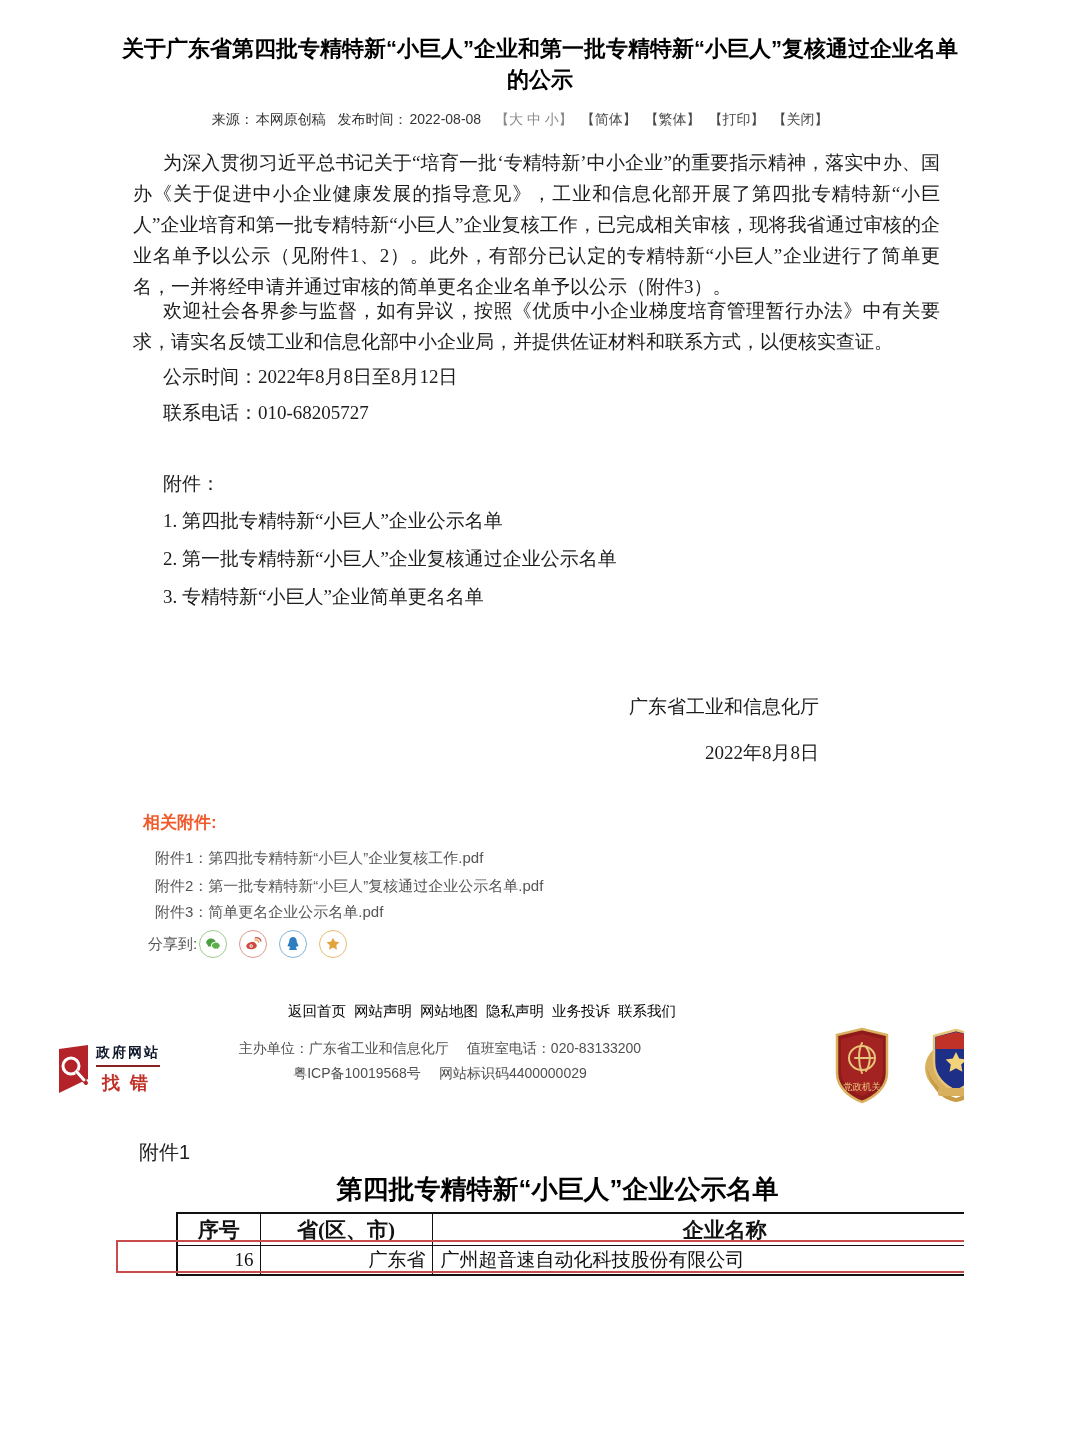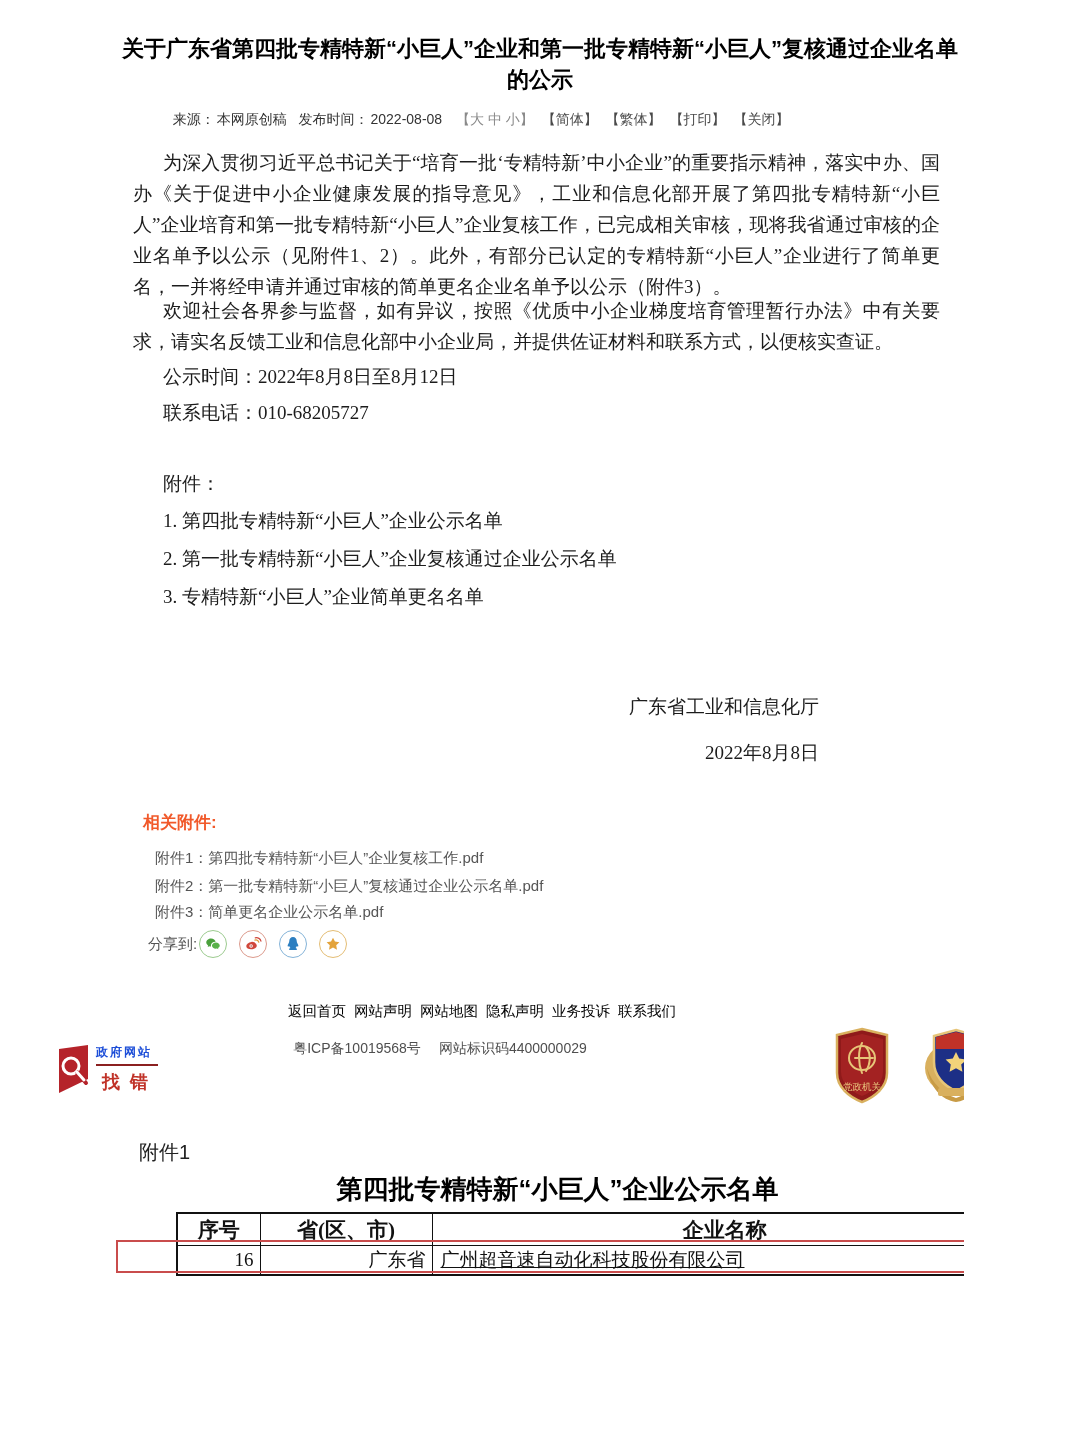--- a/index.html
+++ b/index.html
@@ -3,22 +3,22 @@
 <meta charset="utf-8">
 <style>
   html,body{margin:0;padding:0;background:#ffffff;}
   .page{position:relative;width:964px;height:1440px;background:#ffffff;overflow:hidden;
         font-family:"Liberation Sans",sans-serif;color:#222;}
 
   
   .doc-title{position:absolute;top:33px;left:120px;width:840px;margin:0;
              font-size:22px;line-height:31px;font-weight:bold;color:#000;
              text-align:center;font-family:"Liberation Sans",sans-serif;}
-  .meta{position:absolute;top:111px;left:0;width:100%;text-align:center;
-        font-size:14px;color:#333;}
+  .meta{position:absolute;top:111px;left:15px;width:100%;text-align:center;
+        font-size:14px;color:#333;padding-left:24px;}
   .meta .btn{color:#4a4a4a;text-decoration:none;margin:0 2px;cursor:pointer;}
   .meta .btn.size{color:#8a8a8a;}
   .meta .lbl{margin-right:2px;}
   .meta .val{margin-right:8px;}
 
   
   .body-p{position:absolute;left:133px;width:807px;margin:0;
           font-family:"Liberation Serif",serif;font-size:19px;line-height:31px;
           color:#1c1c1c;text-align:justify;text-indent:30px;}
   .p1{top:147px;}
@@ -61,21 +61,21 @@
   .footer-nav{position:absolute;top:1002px;left:0;width:100%;text-align:center;
               font-size:14.5px;color:#8a8a8a;}
   .footer-nav a{color:#000000;text-decoration:none;margin:0 2px;cursor:pointer;}
   .footer-info{position:absolute;top:1036px;left:160px;width:560px;
                text-align:center;font-size:14px;color:#4f4f4f;line-height:25px;}
   .footer-info .seg{margin:0 9px;display:inline-block;}
 
   .gov-error-logo{position:absolute;top:1030px;left:56px;width:132px;height:78px;
                   display:flex;align-items:center;cursor:pointer;}
   .gel-text{margin-left:6px;}
-  .gel-line1{font-size:12px;font-weight:bold;color:#1d4ed8;letter-spacing:2px;}
+  .gel-line1{font-size:14px;font-weight:bold;color:#0f172a;letter-spacing:2px;}
   .gel-divider{height:2px;background:#8b2020;margin:3px 0 4px 0;}
   .gel-line2{font-size:18px;font-weight:bold;color:#c03228;letter-spacing:10px;
              padding-left:6px;}
 
   .badge{position:absolute;cursor:pointer;}
   .badge-party{top:1027px;left:833px;}
   .badge-police{top:1022px;left:922px;}
 
   
   .attach1-label{position:absolute;top:1139px;left:139px;font-size:20px;color:#222;}
@@ -83,21 +83,21 @@
                  text-align:center;font-size:26px;font-weight:bold;color:#000;
                  font-family:"Liberation Sans",sans-serif;}
   .list-table{position:absolute;top:1212px;left:137px;width:841px;
               border-collapse:collapse;table-layout:fixed;
               font-family:"Liberation Serif",serif;color:#111;margin-left:39px;}
   .list-table th,.list-table td{border:1.5px solid #111;padding:0 6px;
               overflow:hidden;white-space:nowrap;}
   .list-table{border:2.5px solid #111;}
   .list-table th{height:31px;font-size:21px;font-weight:bold;text-align:center;}
   .list-table td{height:28px;font-size:19px;text-align:right;font-weight:normal;}
-  .list-table td.name-cell{text-align:left;padding-left:8px;text-decoration:underline;}
+  .list-table td.name-cell{text-align:left;padding-left:8px;}
 
   .highlight-box{position:absolute;top:1240px;left:116px;width:874px;height:33px;
                  border:2.5px solid #c94c4c;box-sizing:border-box;pointer-events:none;}
   .embedded-scrollbar{position:absolute;top:1113px;left:1070px;width:4px;height:135px;
                       background:#9e9e9e;border-radius:2px;cursor:pointer;}
 </style>
 </head>
 <body>
 
 <div class="page">
@@ -165,20 +165,23 @@
   <div class="footer-nav">
     <a>返回首页</a>
     <a>网站声明</a>
     <a>网站地图</a>
     <a>隐私声明</a>
     <a>业务投诉</a>
     <a>联系我们</a>
   </div>
 
   <div class="footer-info">
+    <div>
+      <span class="seg">主办单位：广东省工业和信息化厅</span><span class="seg">值班室电话：020-83133200</span>
+    </div>
     <div>
       <span class="seg">粤ICP备10019568号</span><span class="seg">网站标识码4400000029</span>
     </div>
   </div>
 
   <div class="gov-error-logo">
     <svg width="34" height="52" viewBox="0 0 34 52">
       <path d="M3 6 L32 2 L32 36 L3 50 Z" fill="#b5232a"></path>
       <circle cx="15" cy="23" r="8" stroke="#ffffff" stroke-width="3" fill="none"></circle>
       <path d="M21 29 L30 40" stroke="#b5232a" stroke-width="4" stroke-linecap="round"></path>

